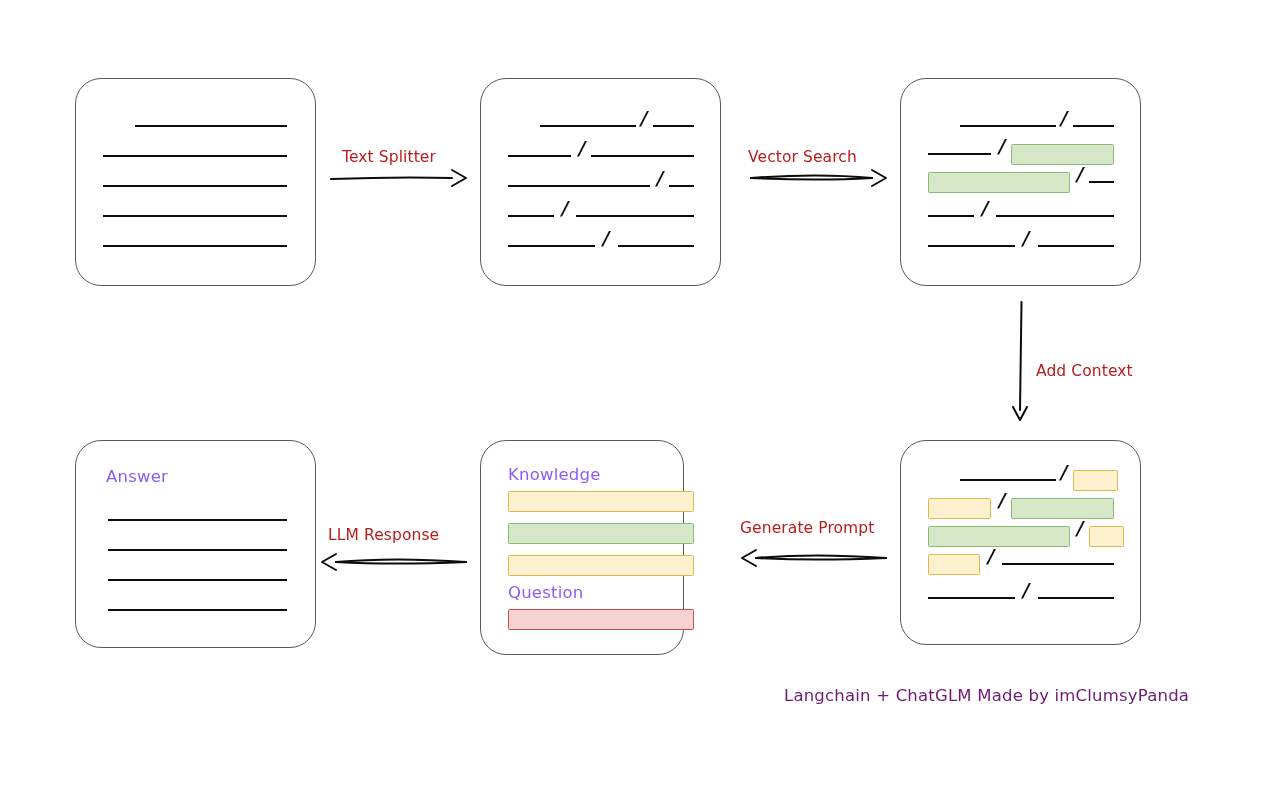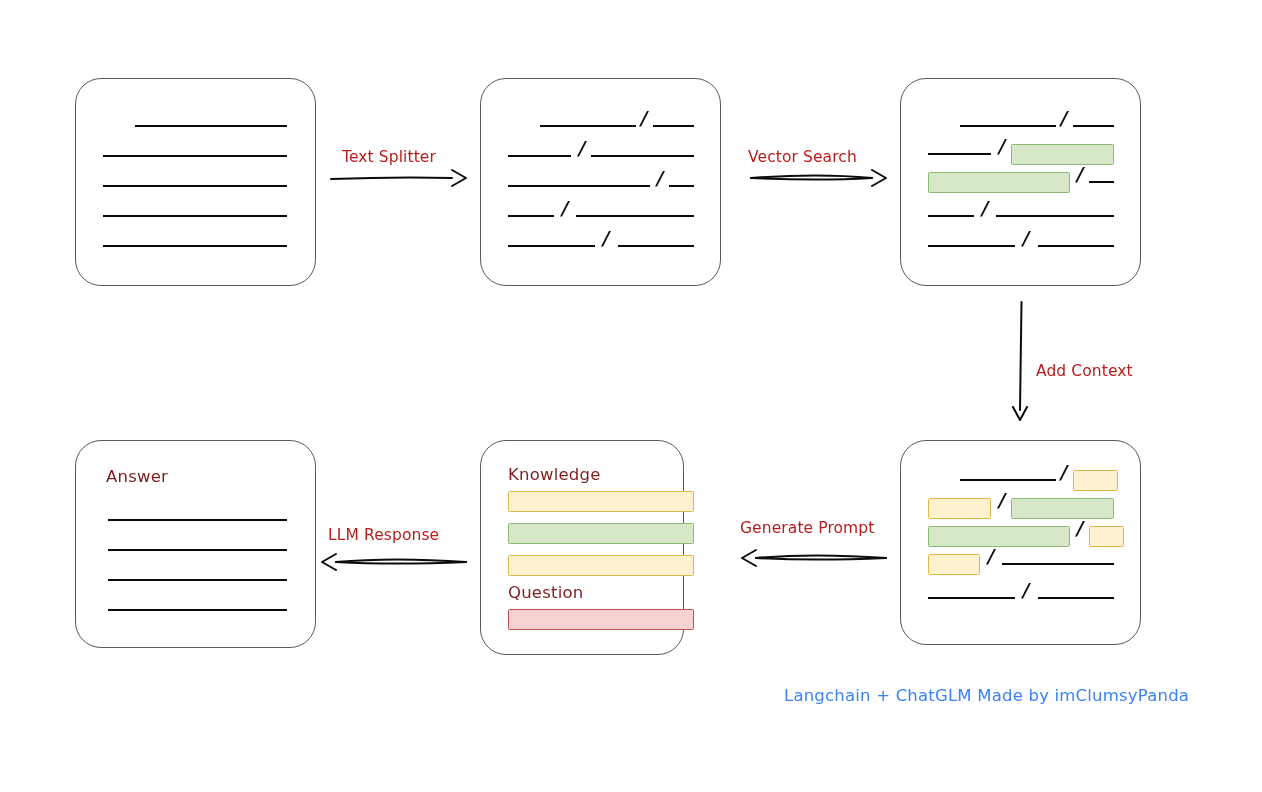--- a/index.html
+++ b/index.html
@@ -24,21 +24,21 @@
     position: absolute;
     box-sizing: border-box;
     border: 1.3px solid #5a5a5a;
     border-radius: 26px;
     background: #ffffff;
   }
   .node-title {
     position: absolute;
     font-family: "DejaVu Sans", sans-serif;
     font-size: 16.5px;
-    color: #7f1d1d;
+    color: #8b5cf6;
     letter-spacing: .2px;
     white-space: nowrap;
   }
   .seg {
     position: absolute;
     box-sizing: border-box;
   }
   .seg-line {
     border-bottom: 2.1px solid #0c0c0c;
   }
@@ -61,21 +61,21 @@
     font-family: "DejaVu Sans", sans-serif;
     font-size: 15.5px;
     color: #b91c1c;
     white-space: nowrap;
     letter-spacing: .1px;
   }
   .footer-note {
     position: absolute;
     font-family: "DejaVu Sans", sans-serif;
     font-size: 16.5px;
-    color: #3b82f6;
+    color: #701a75;
     white-space: nowrap;
     letter-spacing: .2px;
   }
 </style>
 </head>
 <body>
 
 <div id="canvas">
   <svg id="edge-layer" width="1262" height="792" style="position:absolute;left:0;top:0;pointer-events:none;">
       <g>

